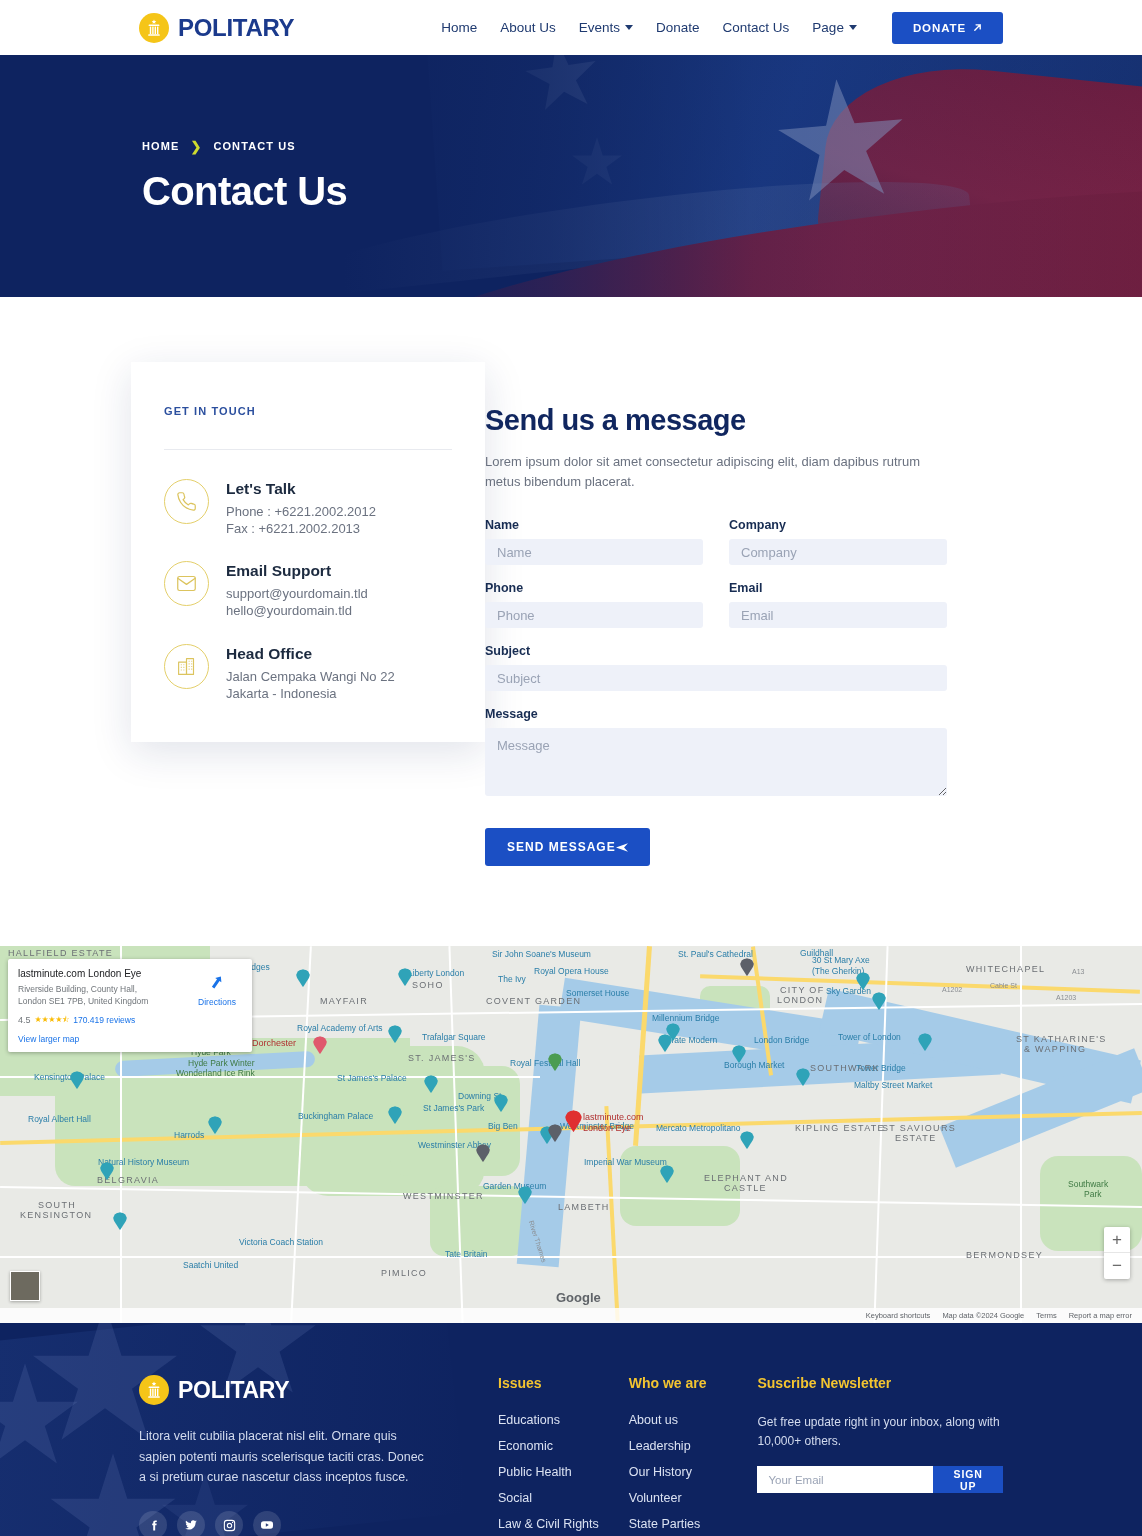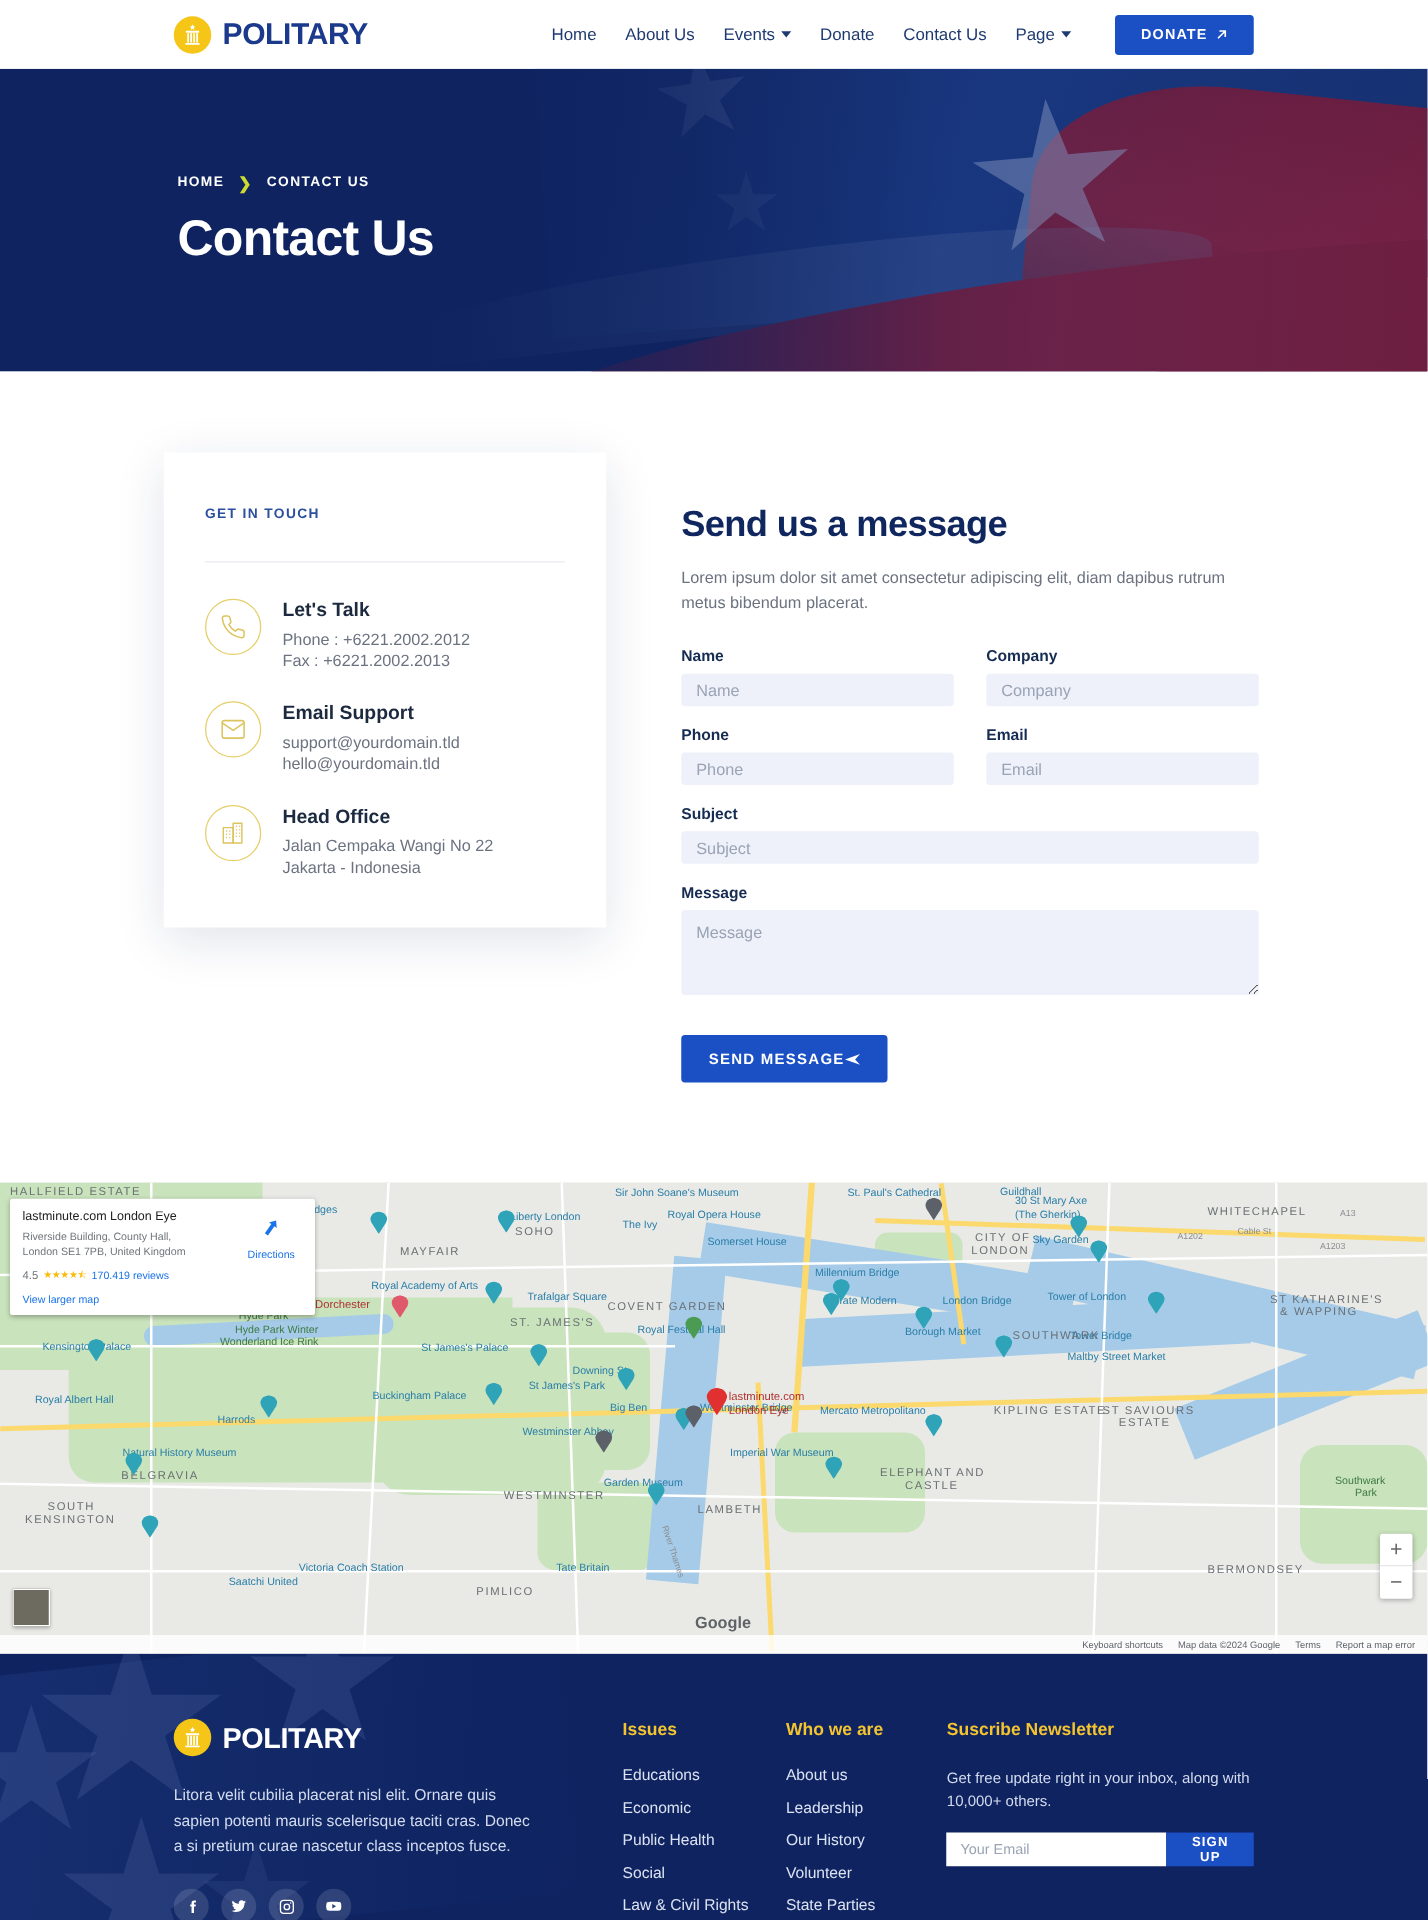--- a/index.html
+++ b/index.html
@@ -174,21 +174,20 @@
   .info-body { padding-top: 2px; }
   .info-title {
     font-size: 15.5px; font-weight: bold; color: #1c2a3f;
     margin-bottom: 5px;
   }
   .info-line {
     font-size: 13px; color: #6b7280; line-height: 1.32;
   }
 
   .form-col {
-    margin-left: 60px;
     width: 462px;
     padding-top: 42px;
   }
   .form-title {
     font-size: 29px; font-weight: bold; color: #10265f;
     letter-spacing: -0.5px; margin-bottom: 15px;
   }
   .form-desc {
     font-size: 13px; color: #6b7280; line-height: 1.55;
     margin-bottom: 26px; max-width: 440px;
@@ -582,21 +581,21 @@
       <span class="m-label poi" style="left:534px;top:20px;">Royal Opera House</span>
       <span class="m-label poi" style="left:492px;top:3px;">Sir John Soane's Museum</span>
       <span class="m-label poi" style="left:678px;top:3px;">St. Paul's Cathedral</span>
       <span class="m-label poi" style="left:800px;top:2px;">Guildhall</span>
       <span class="m-label poi" style="left:812px;top:9px;">30 St Mary Axe</span>
       <span class="m-label poi" style="left:812px;top:20px;">(The Gherkin)</span>
       <span class="m-label area" style="left:966px;top:18px;">WHITECHAPEL</span>
       <span class="m-label road" style="left:1072px;top:22px;">A13</span>
       <span class="m-label area" style="left:412px;top:34px;">SOHO</span>
       <span class="m-label area" style="left:320px;top:50px;">MAYFAIR</span>
-      <span class="m-label area" style="left:486px;top:50px;margin-top:44px;">COVENT GARDEN</span>
+      <span class="m-label area" style="left:486px;top:50px;">COVENT GARDEN</span>
       <span class="m-label poi" style="left:566px;top:42px;">Somerset House</span>
       <span class="m-label area" style="left:780px;top:39px;">CITY OF</span>
       <span class="m-label area" style="left:777px;top:49px;">LONDON</span>
       <span class="m-label poi" style="left:826px;top:40px;">Sky Garden</span>
       <span class="m-label road" style="left:942px;top:40px;">A1202</span>
       <span class="m-label road" style="left:990px;top:36px;">Cable St</span>
       <span class="m-label road" style="left:1056px;top:48px;">A1203</span>
       <span class="m-label poi" style="left:297px;top:77px;">Royal Academy of Arts</span>
       <span class="m-label poi" style="left:652px;top:67px;">Millennium Bridge</span>
       <span class="m-label red" style="left:234px;top:92px;">The Dorchester</span>
@@ -634,21 +633,21 @@
       <span class="m-label poi" style="left:584px;top:211px;">Imperial War Museum</span>
       <span class="m-label poi" style="left:483px;top:235px;">Garden Museum</span>
       <span class="m-label area" style="left:704px;top:227px;">ELEPHANT AND</span>
       <span class="m-label area" style="left:724px;top:237px;">CASTLE</span>
       <span class="m-label park" style="left:1068px;top:233px;">Southwark</span>
       <span class="m-label park" style="left:1084px;top:243px;">Park</span>
       <span class="m-label area" style="left:38px;top:254px;">SOUTH</span>
       <span class="m-label area" style="left:20px;top:264px;">KENSINGTON</span>
       <span class="m-label area" style="left:403px;top:245px;">WESTMINSTER</span>
       <span class="m-label area" style="left:558px;top:256px;">LAMBETH</span>
-      <span class="m-label poi" style="left:239px;top:303px;">Victoria Coach Station</span>
+      <span class="m-label poi" style="left:239px;top:291px;">Victoria Coach Station</span>
       <span class="m-label poi" style="left:445px;top:303px;">Tate Britain</span>
       <span class="m-label road" style="left:516px;top:292px;transform:rotate(72deg);">River Thames</span>
       <span class="m-label area" style="left:966px;top:304px;">BERMONDSEY</span>
       <span class="m-label poi" style="left:183px;top:314px;">Saatchi United</span>
       <span class="m-label area" style="left:381px;top:322px;">PIMLICO</span>
     </div>
 
     <div>
       <span class="m-pin" style="left:296px;top:23px;"></span>
       <span class="m-pin" style="left:398px;top:22px;"></span>

